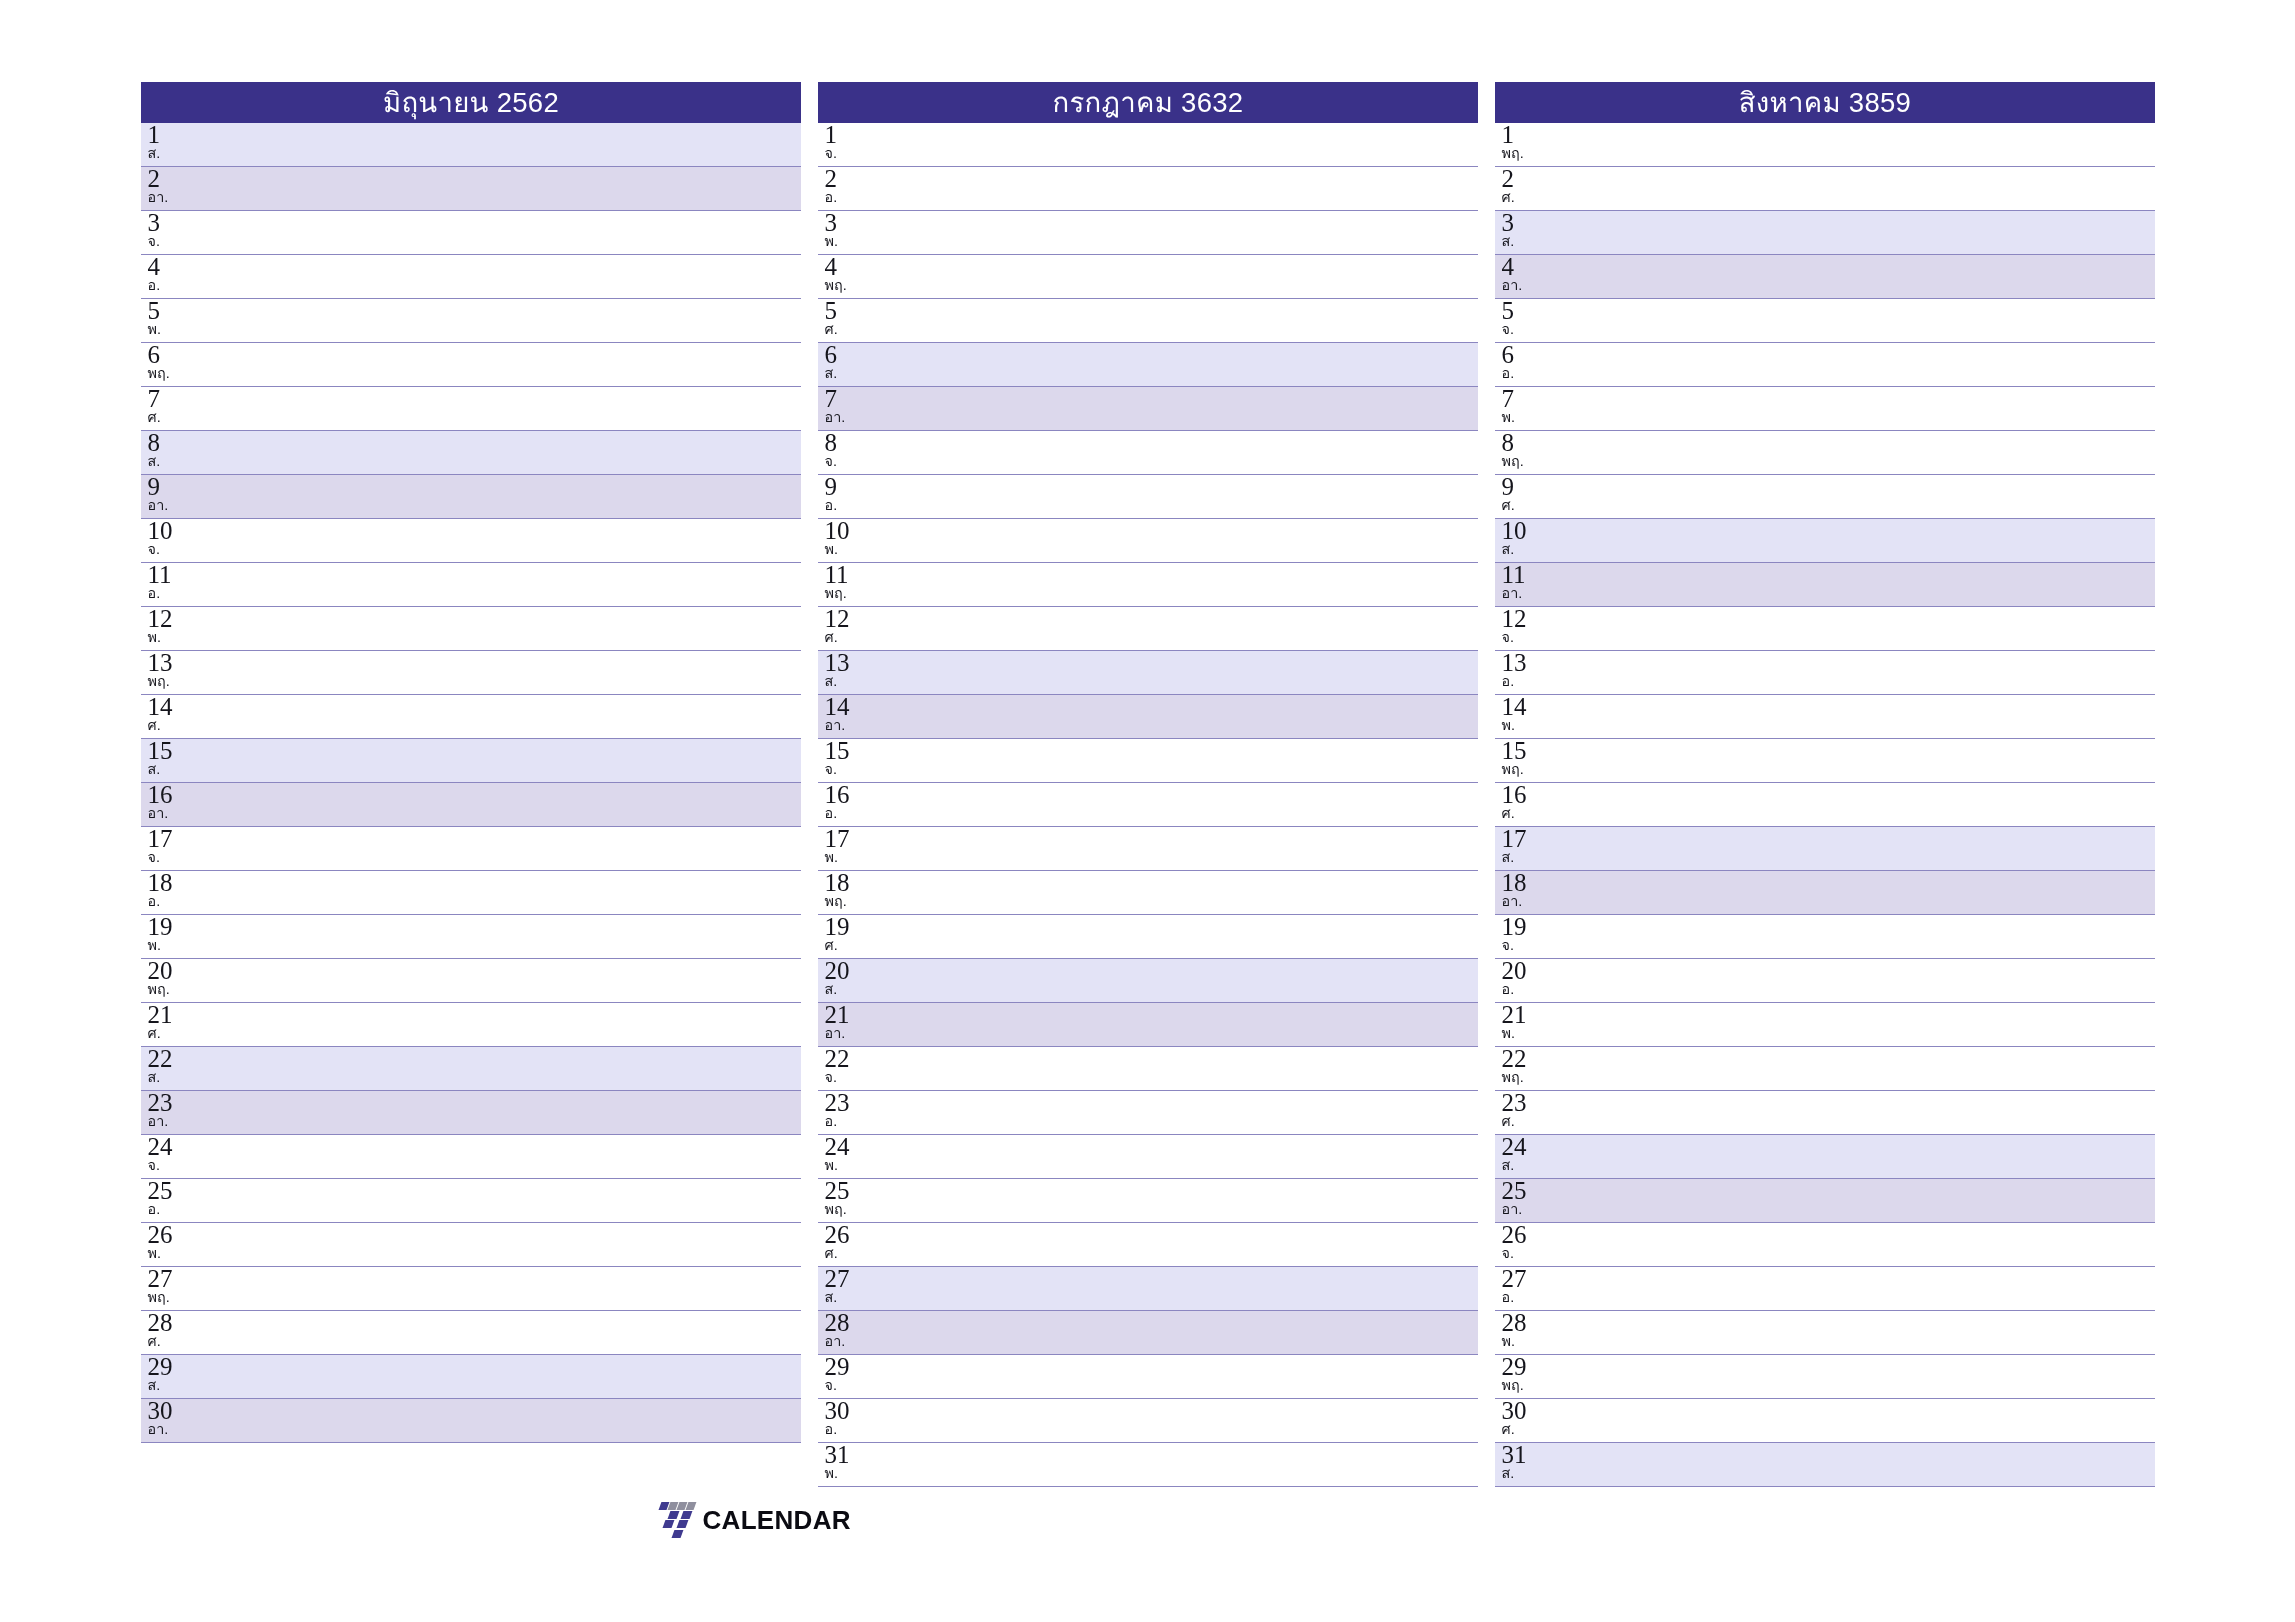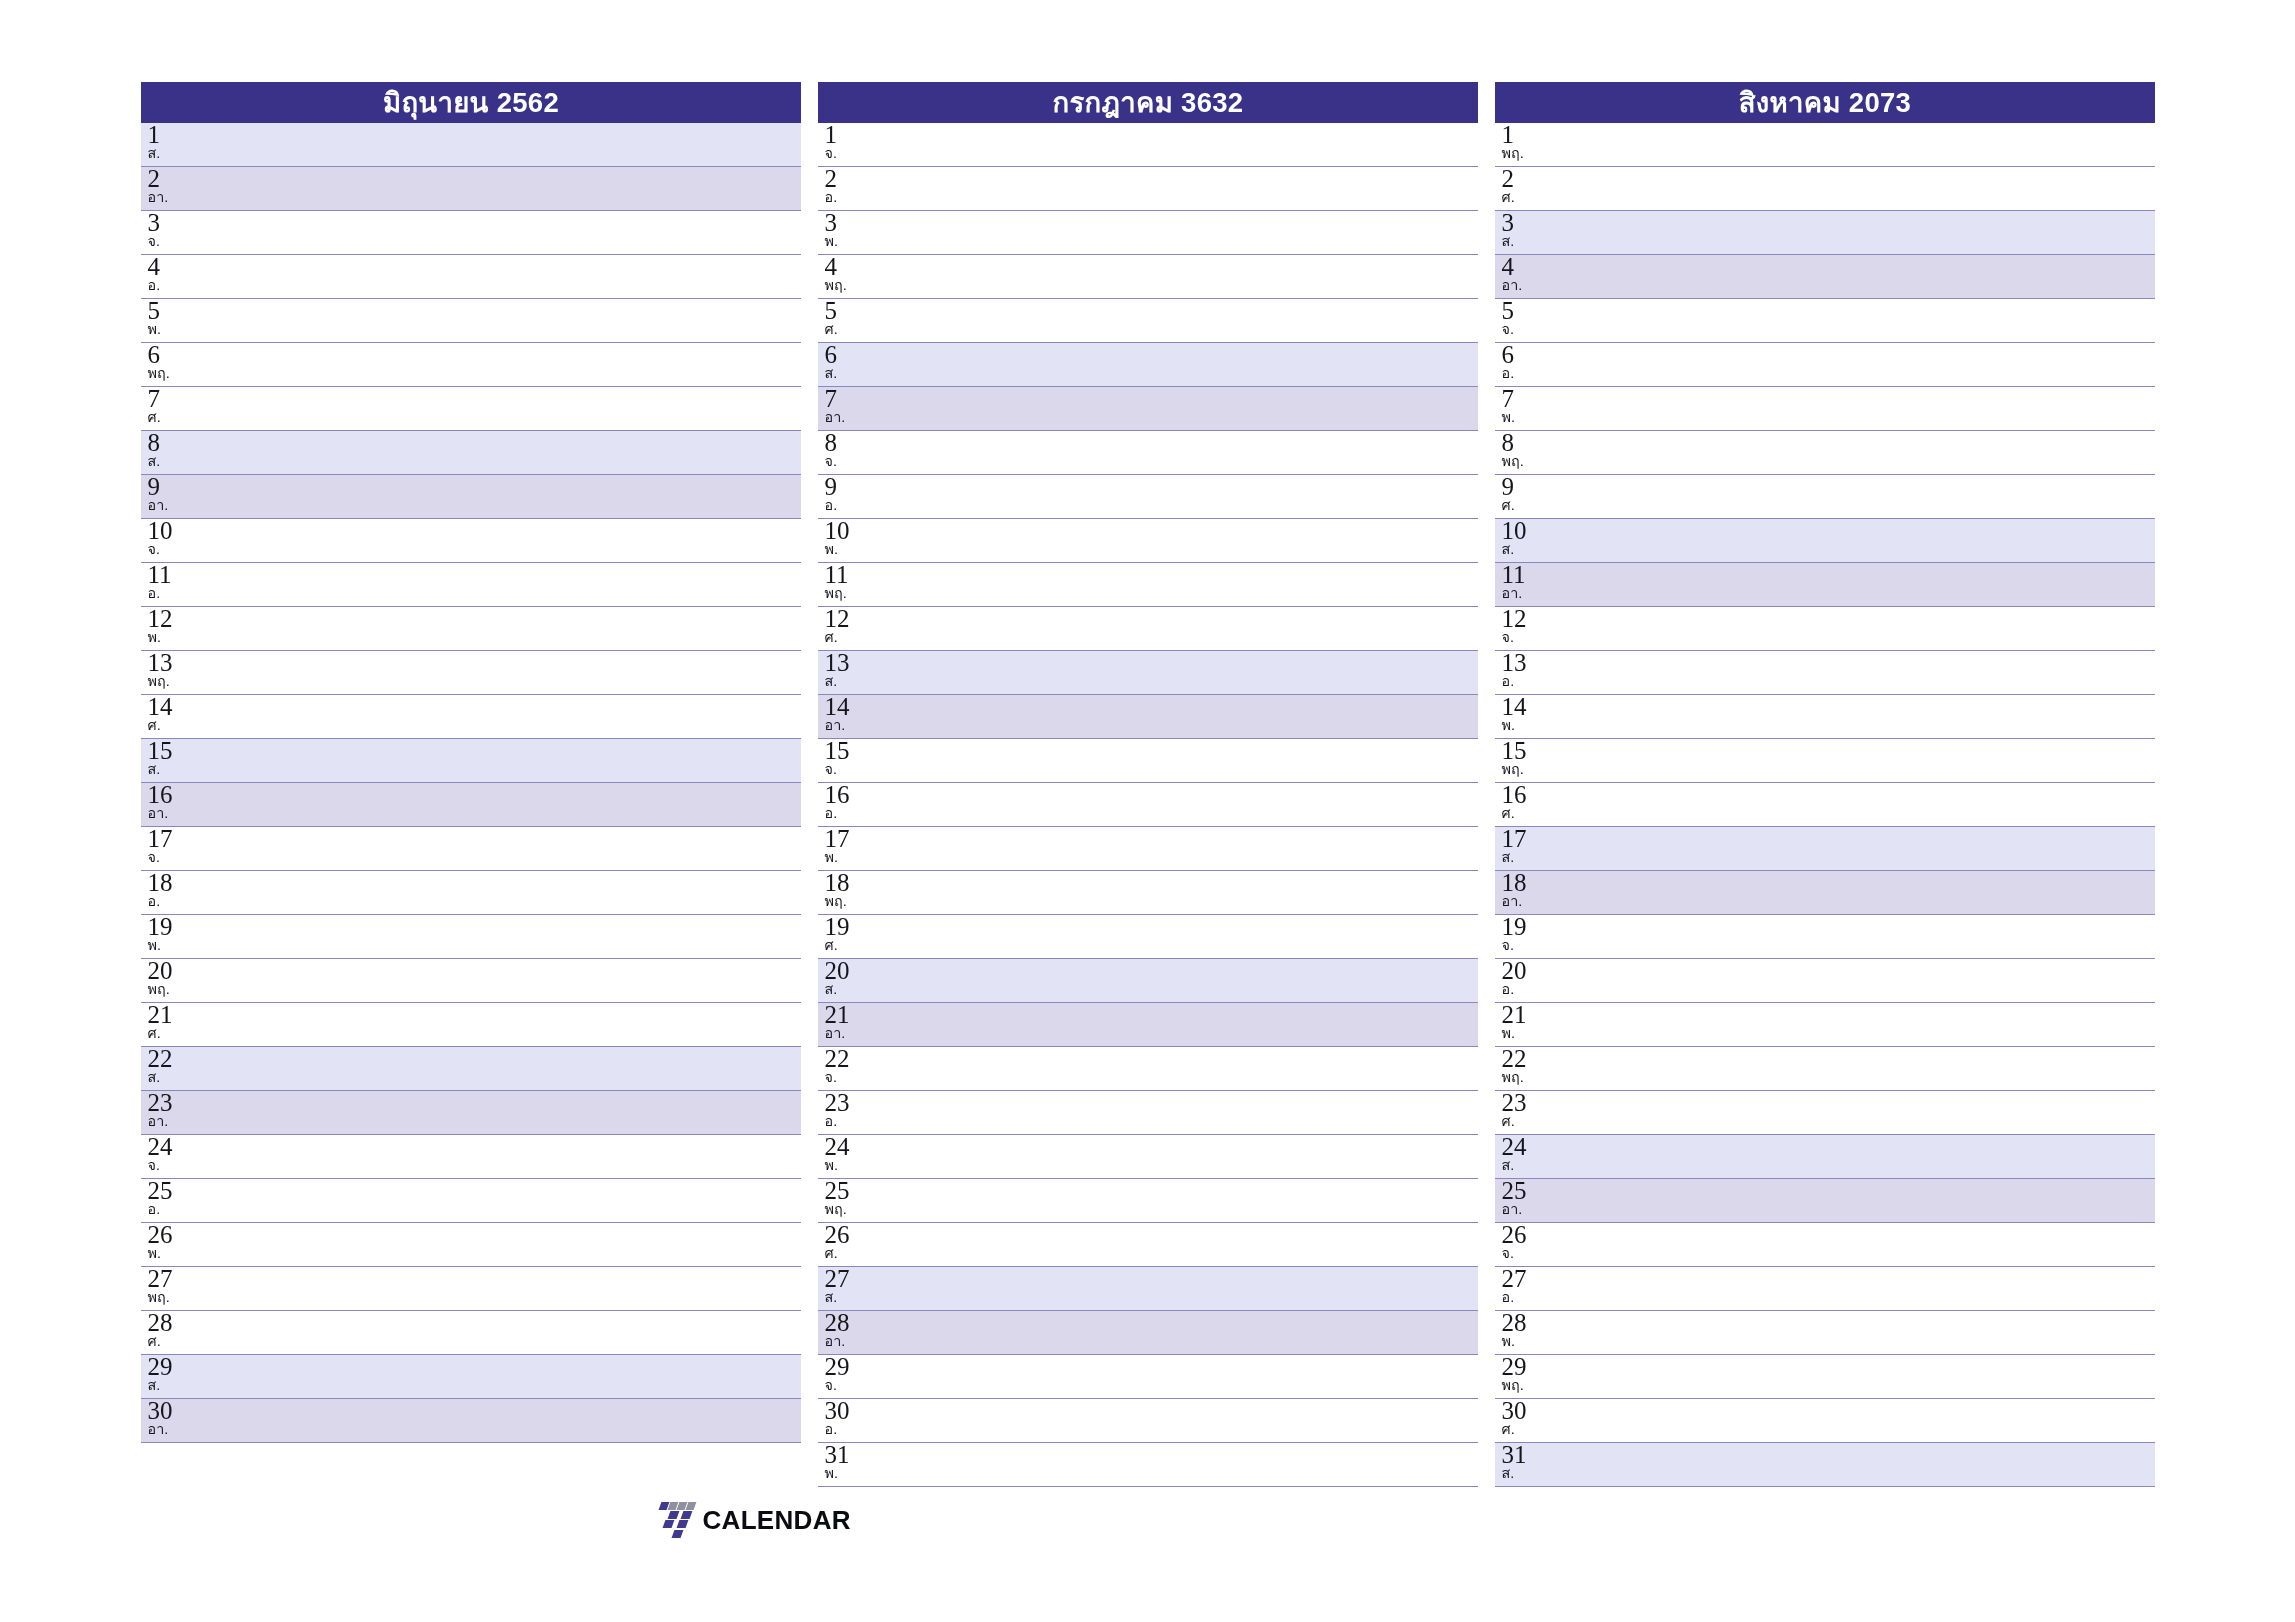--- a/index.html
+++ b/index.html
@@ -33,21 +33,21 @@
     display: flex;
     flex-direction: column;
   }
 
   .month-header {
     background: #3a3189;
     color: #ffffff;
     text-align: center;
     font-family: "Liberation Sans", "DejaVu Sans", sans-serif;
     font-size: 27.5px;
-    font-weight: bold;
+    font-weight: normal;
     line-height: 41px;
     height: 41px;
     letter-spacing: 0.3px;
     white-space: nowrap;
     overflow: hidden;
   }
 
   .days {
     display: flex;
     flex-direction: column;
@@ -438,21 +438,21 @@
         </div>
         <div class="day-row ">
           <span class="day-num">31</span>
           <span class="day-dow">พ.</span>
           <span style="position: absolute; inset: 0px 0px 0px 79px; display: block;"></span>
         </div>
       </div>
   </div>
 
   <div class="month-col">
-    <div class="month-header">สิงหาคม 2073</div>
+    <div class="month-header">สิงหาคม 3859</div>
     <div class="days">
         <div class="day-row ">
           <span class="day-num">1</span>
           <span class="day-dow">พฤ.</span>
           <span style="position: absolute; inset: 0px 0px 0px 79px; display: block;"></span>
         </div>
         <div class="day-row ">
           <span class="day-num">2</span>
           <span class="day-dow">ศ.</span>
           <span style="position: absolute; inset: 0px 0px 0px 79px; display: block;"></span>

